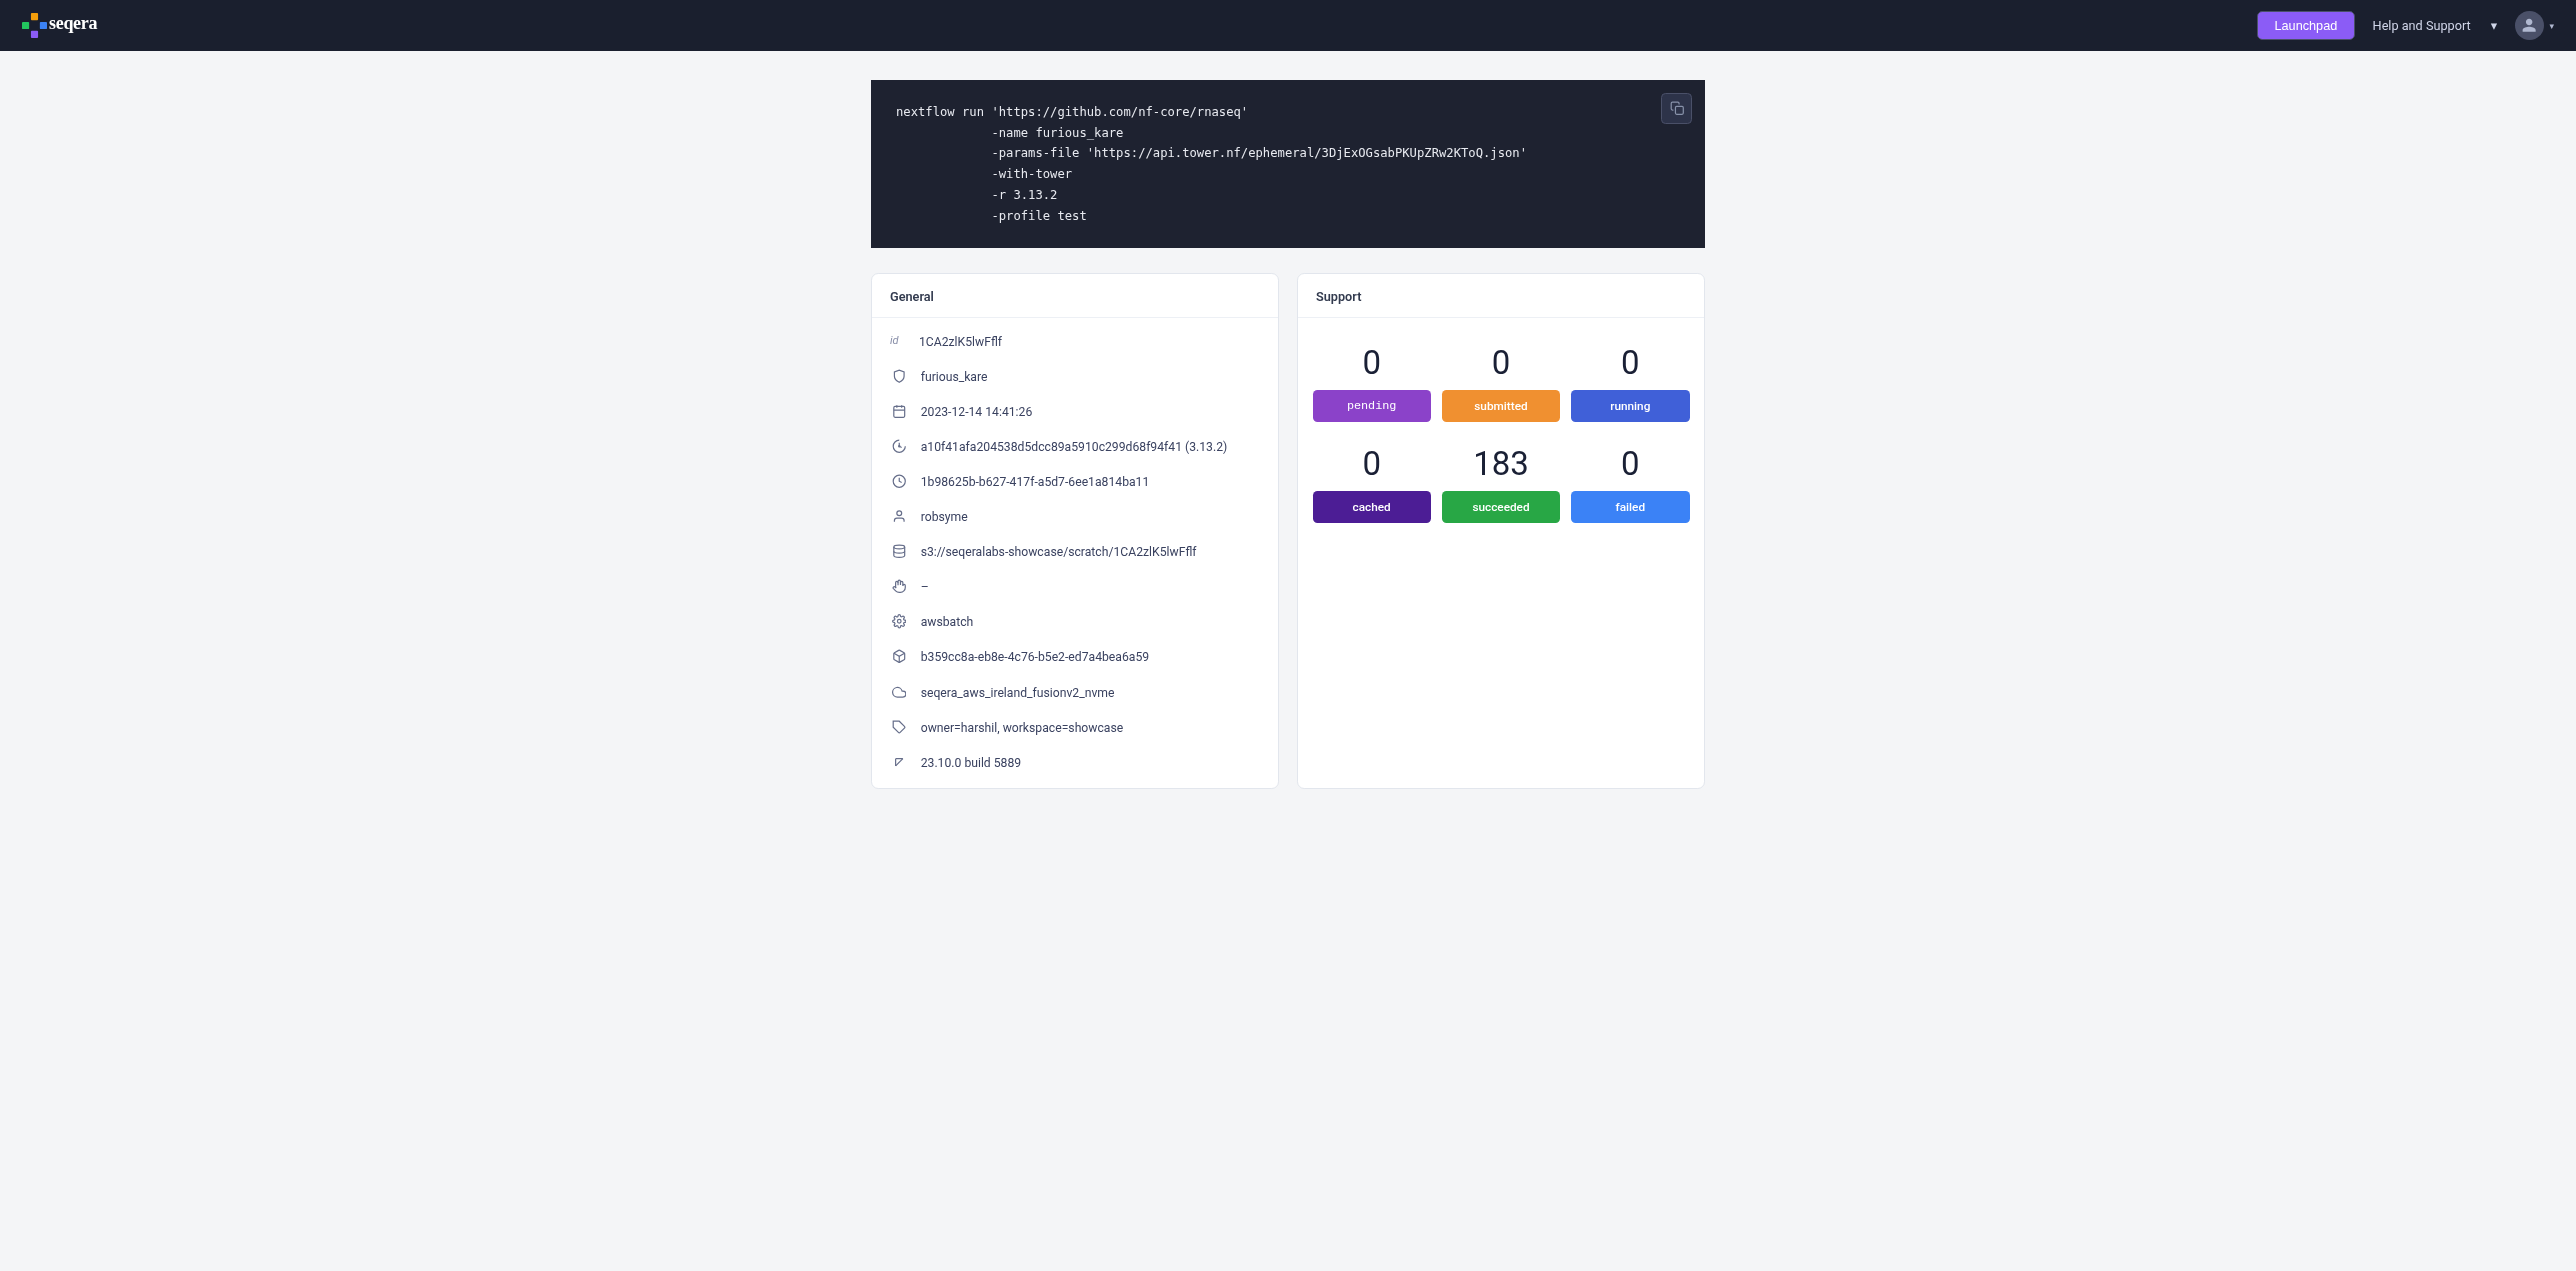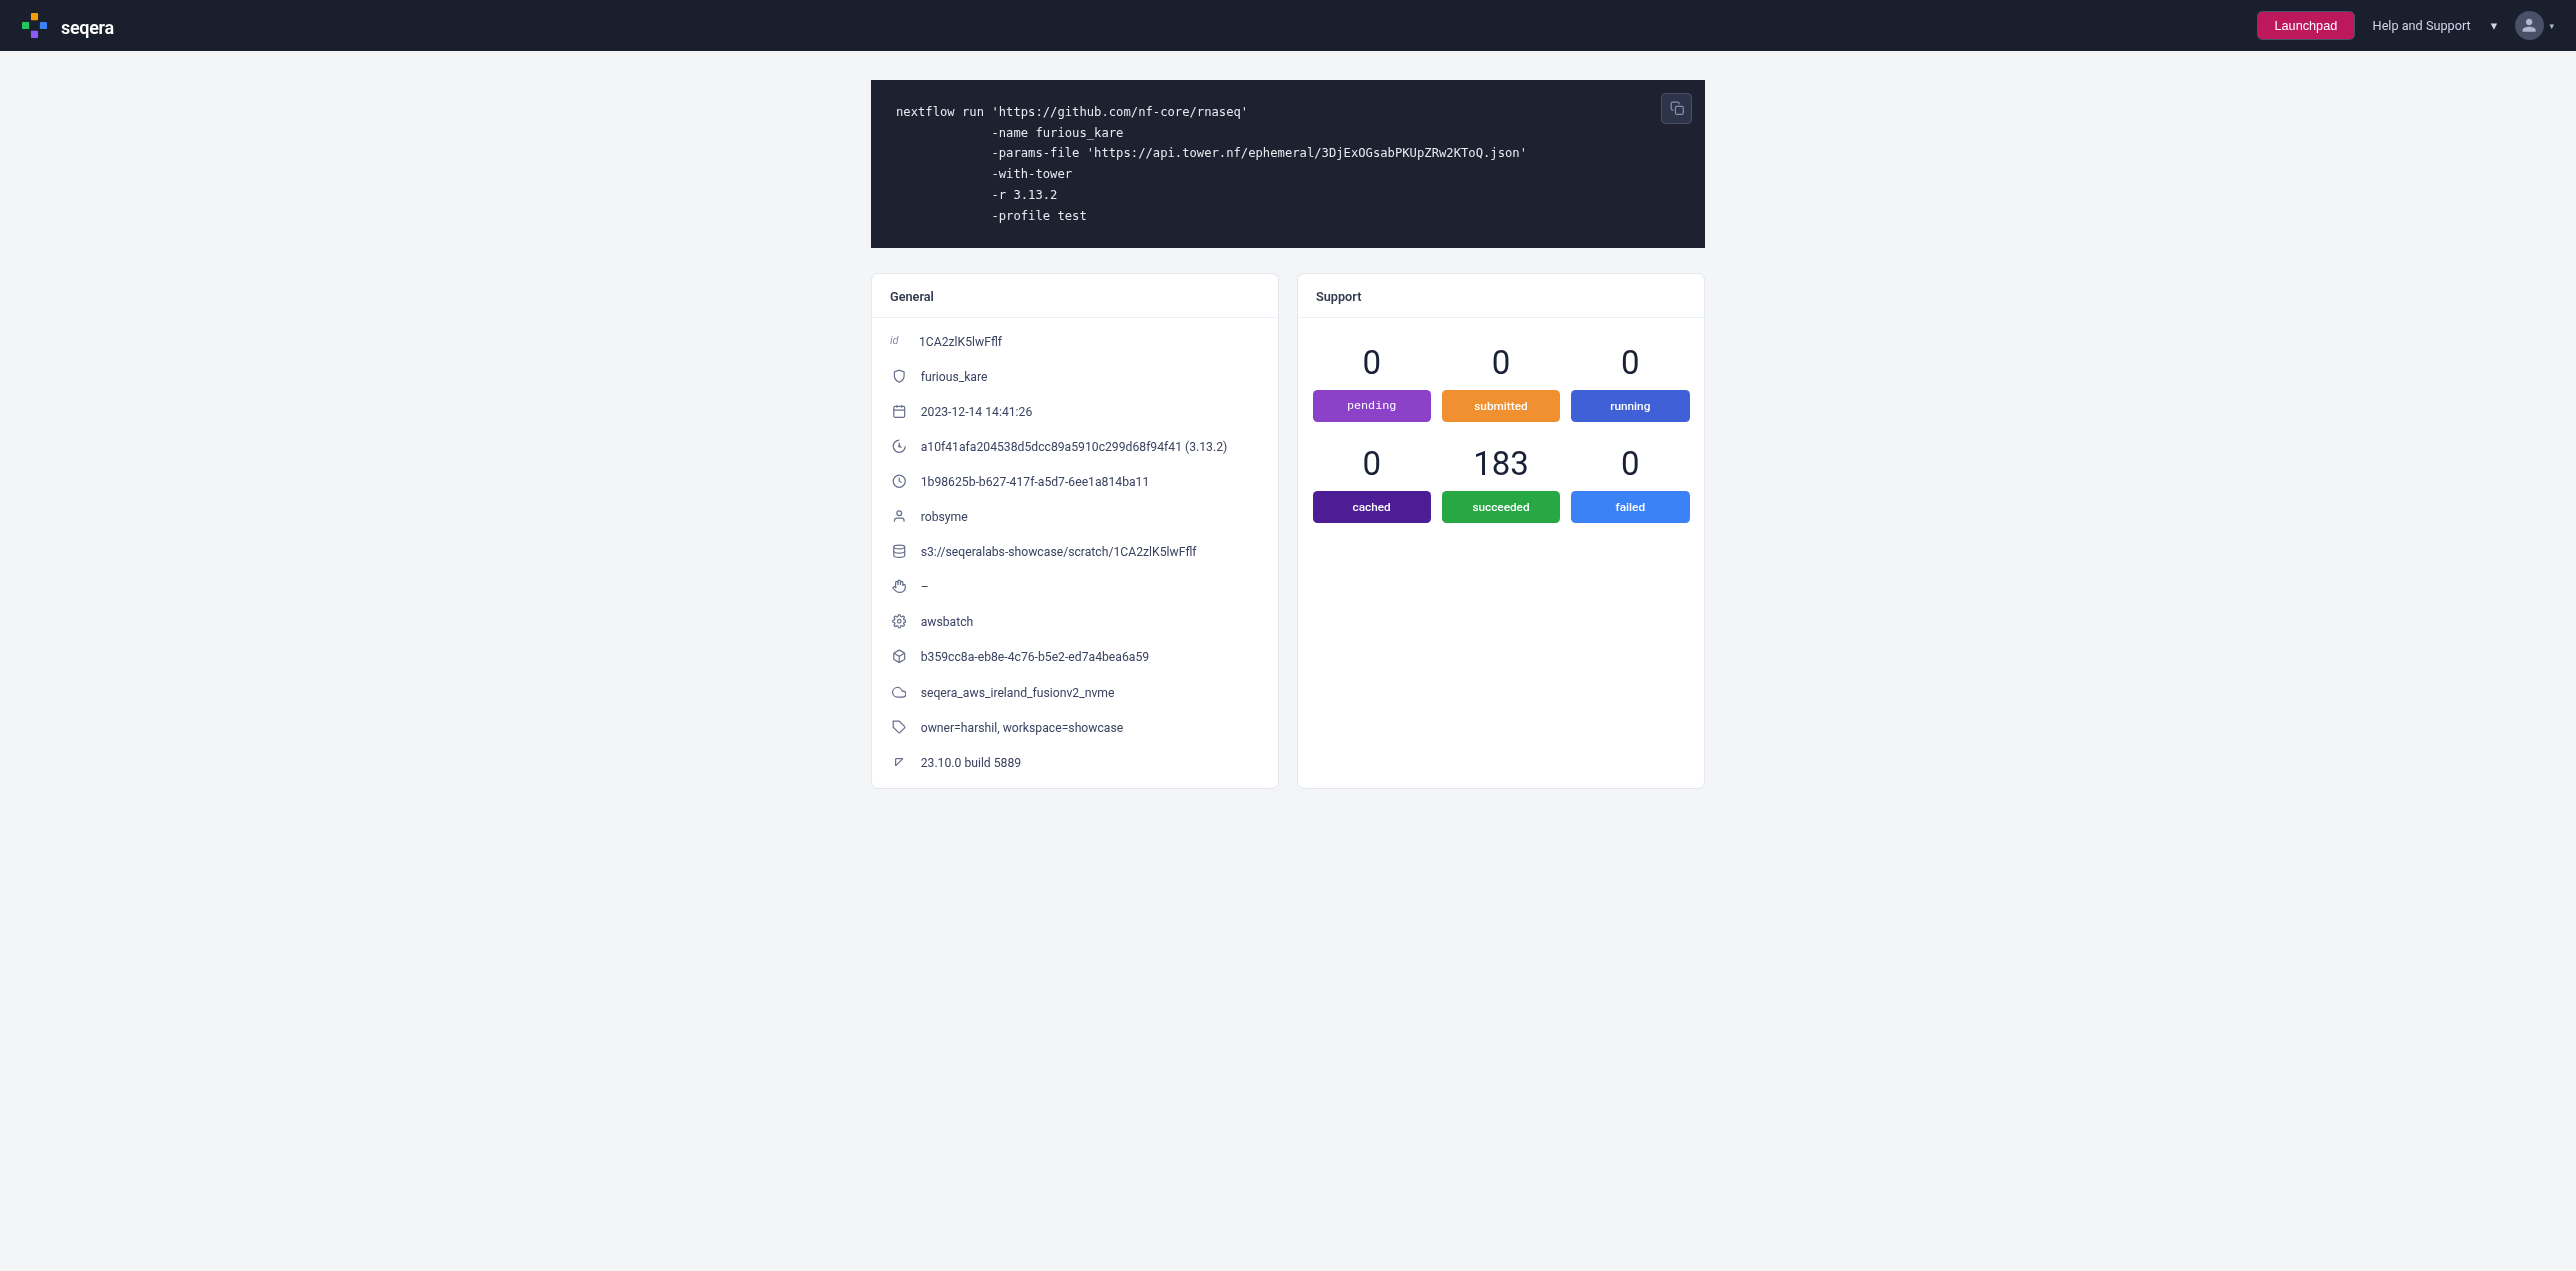--- a/index.html
+++ b/index.html
@@ -20,40 +20,41 @@
       z-index: 100;
     }
     .navbar-brand {
       display: flex;
       align-items: center;
       gap: 7.2px;
       flex: 1;
     }
     .seqera-logo {
       display: flex;
-      align-items: flex-end;
-      gap: 14px;
+      align-items: flex-start;
+      gap: 2px;
+      font-family: Liberation Serif, serif;
     }
     .logo-icon {
       width: 25px;
       height: 25px;
     }
     .logo-text {
       color: #ffffff;
       font-size: 18px;
       font-weight: 600;
       letter-spacing: -0.3px;
     }
     .navbar-actions {
       display: flex;
       align-items: center;
       gap: 18px;
     }
     .btn-launchpad {
-      background: #be185d;
+      background: #8b5cf6;
       color: #ffffff;
       border: 0.9px solid #4a5068;
       padding: 6.3px 16.3px;
       border-radius: 5.4px;
       font-size: 12.7px;
       cursor: pointer;
       font-weight: 500;
     }
     .help-support {
       color: #d0d5e8;

